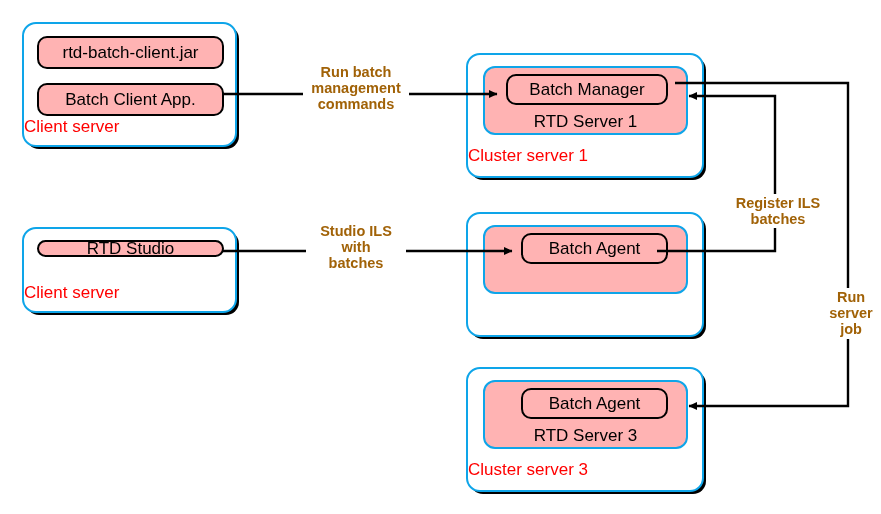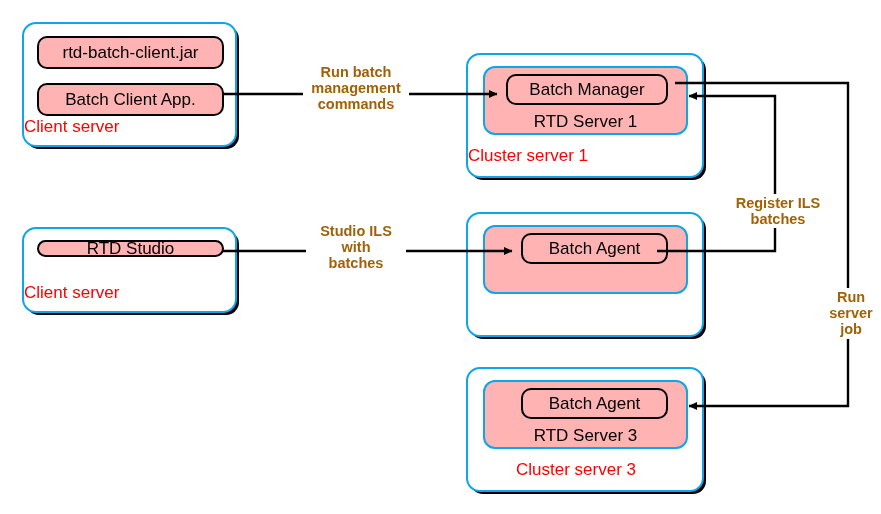--- a/index.html
+++ b/index.html
@@ -157,21 +157,21 @@
     </div>
   </div>
 
   <div class="box" style="left:466px; top:367px; width:238px; height:125px;">
     <div class="box pink" style="left:15px; top:11px; width:205px; height:69px; position:absolute; border-radius:12px; box-shadow:none;">
       <div class="box inner-pill" style="left:36px; top:6px; width:147px; height:31px; position:absolute; box-shadow:none;">
         <span class="pill-text">Batch Agent</span>
       </div>
       <div class="server-title" style="top:44px;">RTD Server 3</div>
     </div>
-    <div class="red-title" style="top:91px;padding-left:48px;">Cluster server 3</div>
+    <div class="red-title" style="top:91px;">Cluster server 3</div>
   </div>
 
   <div class="conn-label" style="left:303px; top:63px; width:100px;">
     <div>Run batch</div>
     <div>management</div>
     <div>commands</div>
   </div>
 
   <div class="conn-label" style="left:306px; top:222px; width:94px;">
     <div>Studio ILS</div>

